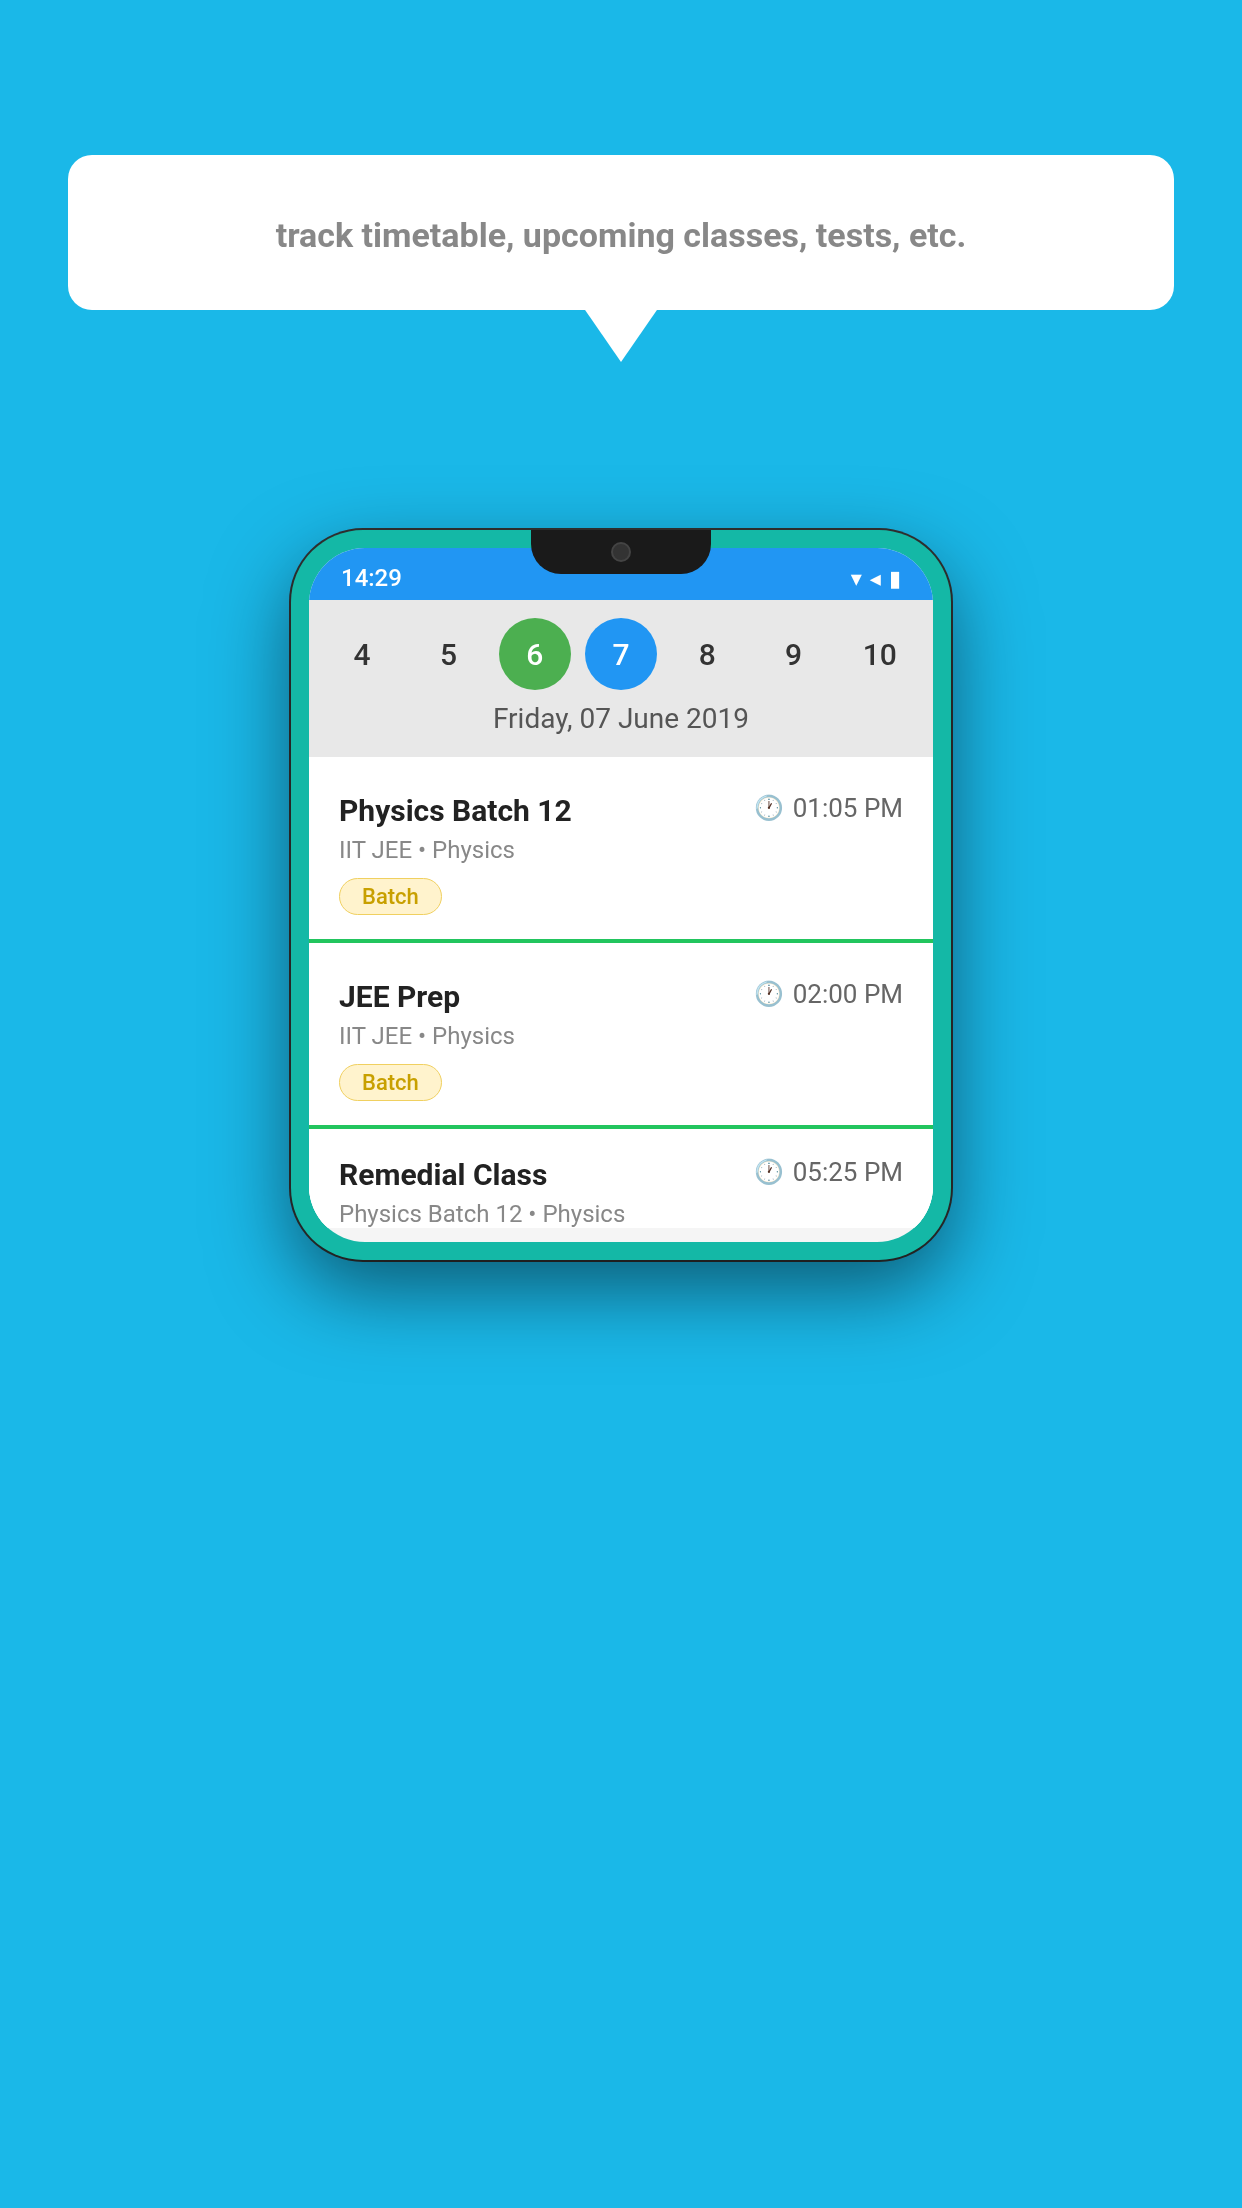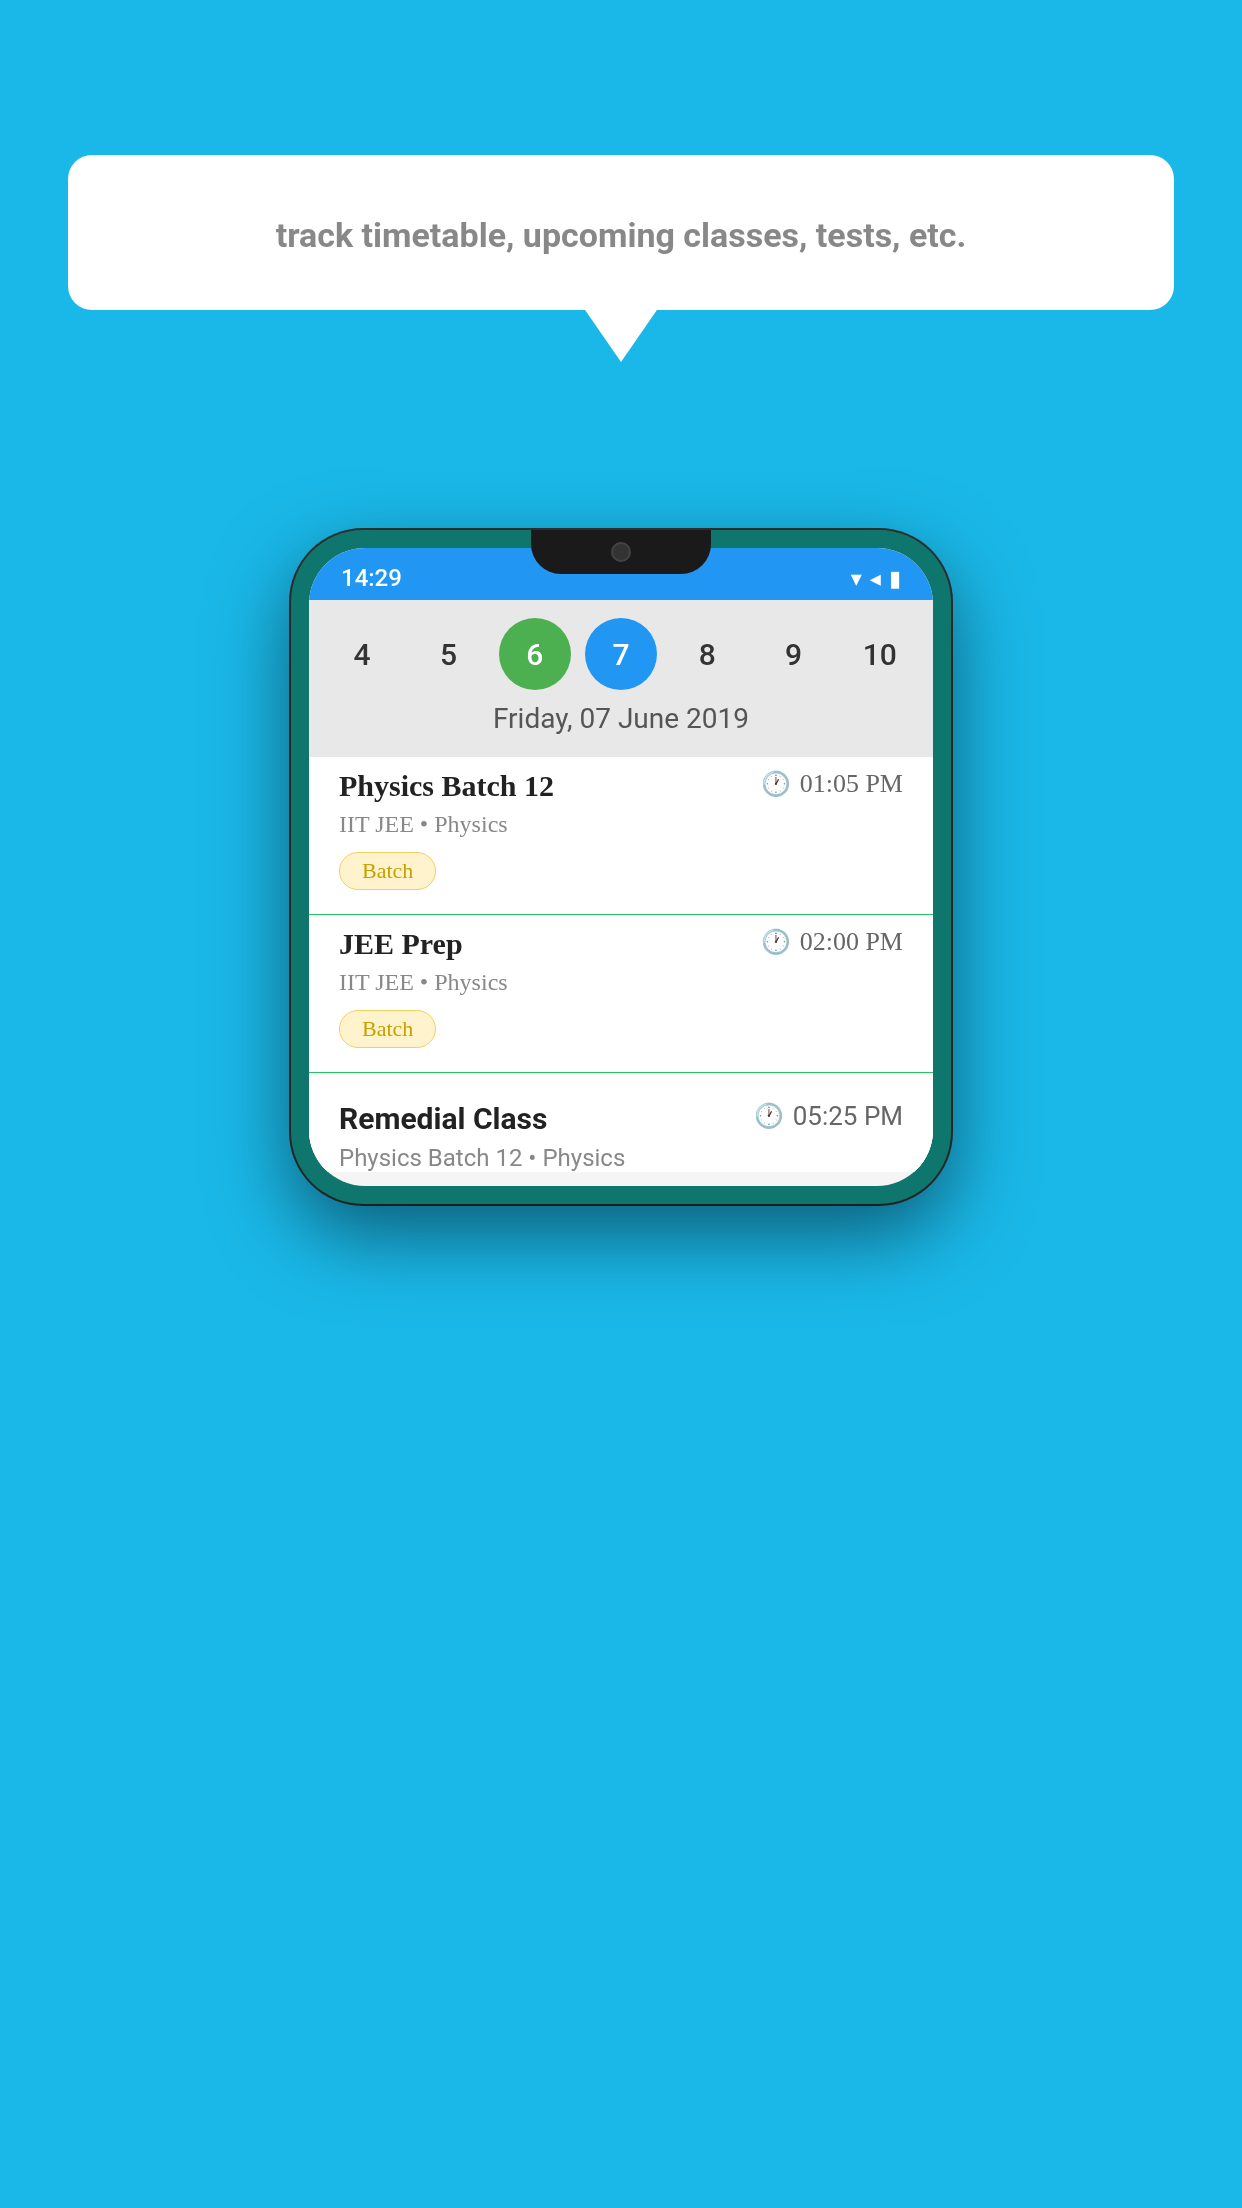--- a/index.html
+++ b/index.html
@@ -60,21 +60,21 @@
     
     .phone-container {
       position: absolute;
       top: 530px;
       left: 50%;
       transform: translateX(-50%);
       width: 660px;
     }
 
     .phone-outer {
-      background: #0f766e;
+      background: #14b8a6;
       border-radius: 72px;
       padding: 18px;
       box-shadow: 0 30px 80px rgba(0,0,0,0.5), 0 0 0 2px #333;
       position: relative;
     }
 
     .phone-notch-area {
       position: absolute;
       top: 0;
       left: 50%;
@@ -227,23 +227,22 @@
       color: #555;
     }
 
     
     .class-list {
       background: white;
     }
 
     .class-item {
       background: white;
-      padding: 12px 30px 24px;
-      border-bottom: 1px solid #22c55e;
-      font-family: Liberation Serif, serif;
+      padding: 36px 30px 24px;
+      border-bottom: 4px solid #22c55e;
     }
 
     .class-item-header {
       display: flex;
       justify-content: space-between;
       align-items: flex-start;
       margin-bottom: 8px;
     }
 
     .class-name {

